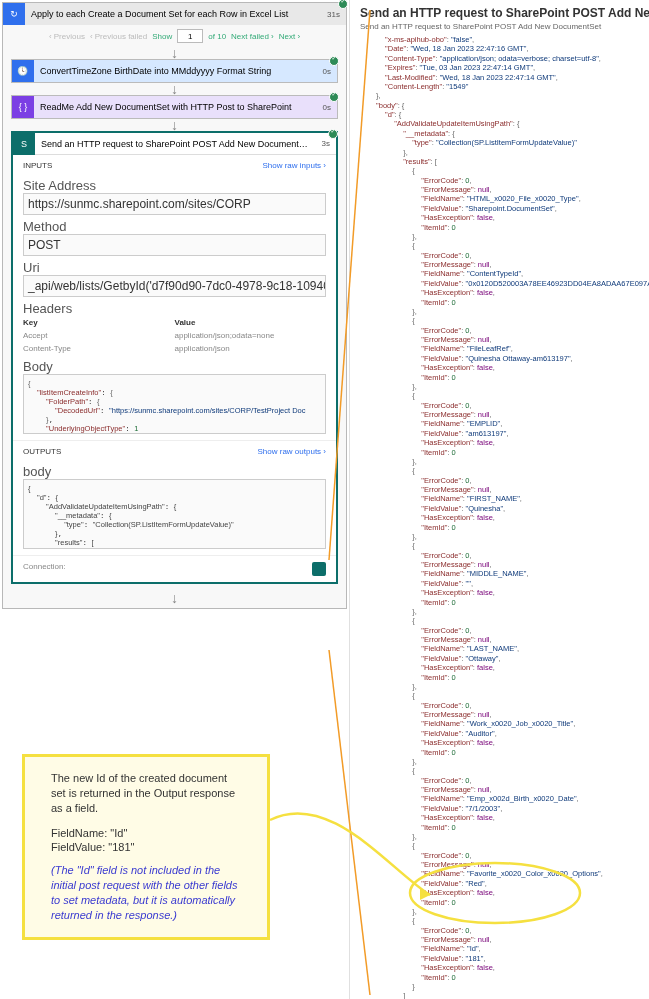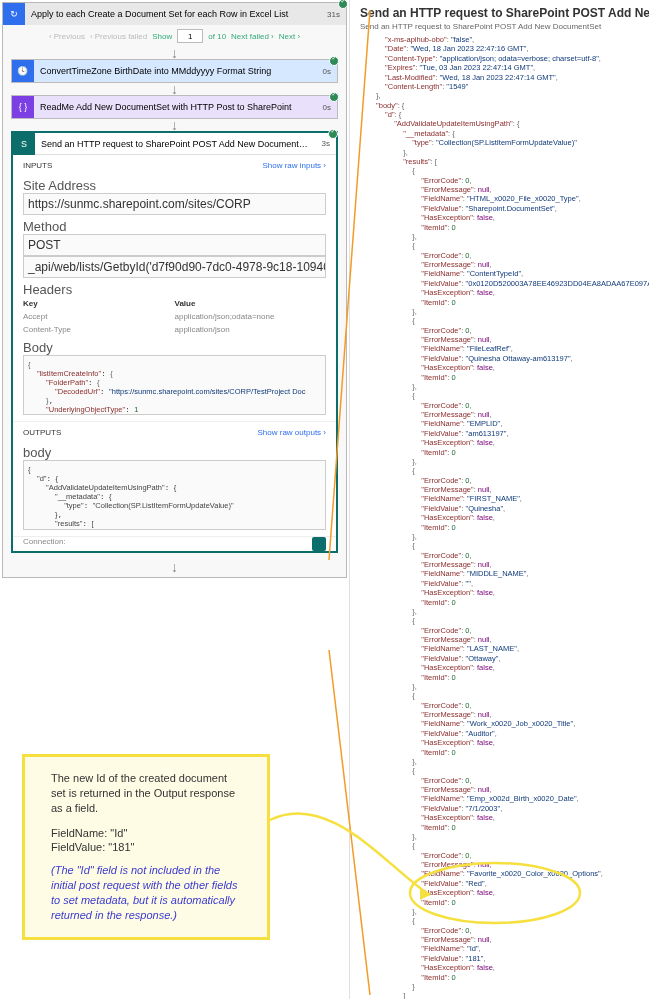--- a/index.html
+++ b/index.html
@@ -39,21 +39,21 @@
 .ro-input { border: 1px solid #ccc; background: #fafafa; font-size: 12px; padding: 3px 4px; width: 100%; color: #333; white-space: nowrap; overflow: hidden; }
 .kv-row { display: flex; font-size: 8px; color: #888; padding: 2px 0; }
 .kv-row .k { flex: 1; }
 .kv-row .v { flex: 1; }
 .code-box { border: 1px solid #ccc; background: #fafafa; font-family: Consolas, monospace; font-size: 7.5px; padding: 4px; white-space: pre; color: #444; overflow: hidden; height: 60px; }
 .code-box .brace { color: #666; }
 .code-box .key { color: #8b2d2d; }
 .code-box .str { color: #0f3a7a; }
 .code-box .num { color: #1b6b35; }
 .output-box { border: 1px solid #ccc; background: #fafafa; padding: 4px; font-family: Consolas, monospace; font-size: 7.5px; white-space: pre; color: #444; overflow: hidden; height: 70px; }
-.conn-row { display: flex; padding: 0 10px; font-size: 8px; color: #888; border-top: 1px solid #eee; }
+.conn-row { display: flex; padding: 6px 10px; font-size: 8px; color: #888; border-top: 1px solid #eee; }
 .conn-row .sp-ico { margin-left: auto; width: 14px; height: 14px; background: #0c6e6a; border-radius: 2px; }
 
 
 .annotation { position: absolute; left: 22px; top: 754px; width: 248px; border: 3px solid #f5e040; background: #fffce6; padding: 14px 26px; font-size: 11px; line-height: 1.35; color: #333; z-index: 4; }
 .annotation .it { color: #3a3ad0; font-style: italic; margin-top: 8px; }
 
 
 .right-hdr { padding: 6px 10px 2px; }
 .right-hdr .t1 { font-size: 12px; font-weight: 600; color: #333; white-space: nowrap; overflow: hidden; text-overflow: ellipsis; padding-right: 16px; }
 .right-hdr .t2 { font-size: 8px; color: #666; margin-top: 2px; }
@@ -123,20 +123,21 @@
 
       <div class="section-lbl">
         <span>INPUTS</span>
         <span class="more"><span>Show raw inputs</span> ›</span>
       </div>
       <div class="form-block">
         <label>Site Address</label>
         <div class="ro-input">https://sunmc.sharepoint.com/sites/CORP</div>
         <label>Method</label>
         <div class="ro-input">POST</div>
+        <label>Uri</label>
         <div class="ro-input">_api/web/lists/GetbyId('d7f90d90-7dc0-4978-9c18-1094026fe157')/Ad</div>
         <label>Headers</label>
         <div class="kv-row" style="color:#333;font-weight:600">
             <span class="k">Key</span>
             <span class="v">Value</span>
           </div>
         <div class="kv-row">
             <span class="k">Accept</span>
             <span class="v">application/json;odata=none</span>
           </div>

